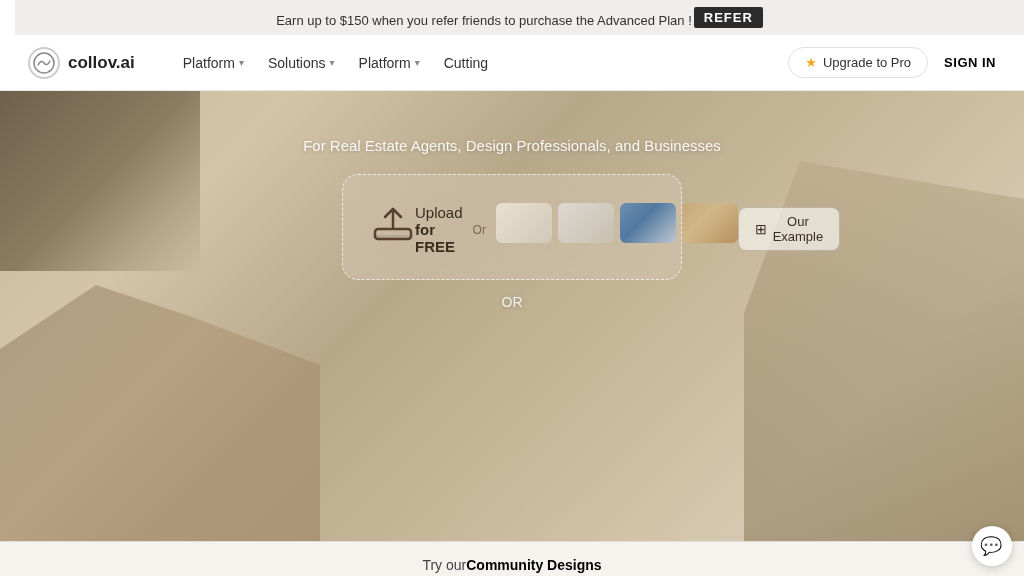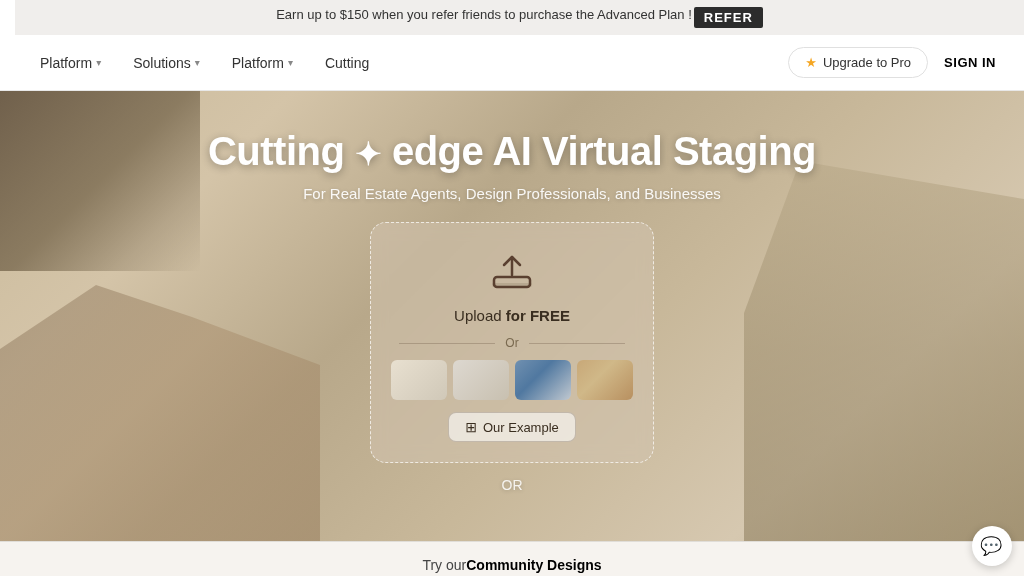--- a/index.html
+++ b/index.html
@@ -6,21 +6,21 @@
     body { width: 1024px; height: 576px; overflow: hidden; font-family: -apple-system, BlinkMacSystemFont, 'Segoe UI', sans-serif; }
 
     
     .top-banner {
       background: #f0eeec;
       text-align: center;
       padding: 7px 0;
       font-size: 13px;
       color: #333;
       display: flex;
-      align-items: flex-start;
+      align-items: flex-end;
       justify-content: center;
       gap: 2px;
       margin-left: 15px;
     }
     .refer-btn {
       background: #2c2c2c;
       color: #fff;
       border: none;
       padding: 3px 10px;
       font-size: 13px;
@@ -57,21 +57,21 @@
       border-radius: 50%;
       border: 2px solid #ccc;
       display: flex;
       align-items: center;
       justify-content: center;
       font-size: 14px;
     }
     .nav-links {
       display: flex;
       align-items: center;
-      gap: 8px;
+      gap: 0;
       flex: 1;
     }
     .nav-item {
       display: flex;
       align-items: center;
       gap: 4px;
       padding: 8px 12px;
       font-size: 14px;
       color: #333;
       cursor: pointer;
@@ -187,28 +187,28 @@
       font-size: 15px;
       color: rgba(255,255,255,0.92);
       margin-top: 10px;
       text-shadow: 0 1px 4px rgba(0,0,0,0.2);
       text-align: left;
     }
 
     
     .upload-card {
       margin-top: 20px;
-      width: 284px;
+      width: 340px;
       background: rgba(210, 195, 175, 0.55);
       backdrop-filter: blur(8px);
       border: 1.5px dashed rgba(255,255,255,0.7);
       border-radius: 16px;
       padding: 24px 28px 20px;
       display: flex;
-      flex-direction: column;
+      flex-direction: row;
       align-items: center;
       cursor: pointer;
     }
     .upload-icon {
       width: 48px;
       height: 48px;
       display: flex;
       align-items: center;
       justify-content: center;
       margin-bottom: 12px;
@@ -325,20 +325,29 @@
   </style>
 </head>
 <body>
 
 <div class="top-banner">
   <span>Earn up to $150 when you refer friends to purchase the Advanced Plan !</span>
   <button class="refer-btn">REFER</button>
 </div>
 
 <nav class="navbar">
+  <a class="logo">
+    <div class="logo-icon">
+      <svg width="22" height="22" viewBox="0 0 22 22" fill="none">
+        <circle cx="11" cy="11" r="10" stroke="#888" stroke-width="1.5" fill="none"></circle>
+        <path d="M5 13 Q8 7 11 11 Q14 15 17 9" stroke="#888" stroke-width="1.5" fill="none" stroke-linecap="round"></path>
+      </svg>
+    </div>
+    <span>collov.ai</span>
+  </a>
 
   <div class="nav-links">
     <div class="nav-item">
       <span>Platform</span>
       <span class="chevron">▾</span>
     </div>
     <div class="nav-item">
       <span>Solutions</span>
       <span class="chevron">▾</span>
     </div>
@@ -360,23 +369,20 @@
   </div>
 </nav>
 
 <div class="hero">
   <div class="hero-bg"></div>
   <div class="hero-top-left"></div>
   <div class="hero-furniture-left"></div>
   <div class="hero-furniture-right"></div>
 
   <div class="hero-content">
-    <h1 class="hero-title">
-      <span>Cutting </span><span class="sparkle">✦</span><span> edge AI Virtual Staging</span>
-    </h1>
     <p class="hero-subtitle">For Real Estate Agents, Design Professionals, and Businesses</p>
 
     <div class="upload-card">
       <div class="upload-icon">
         <svg viewBox="0 0 44 44" fill="none" xmlns="http://www.w3.org/2000/svg">
           <rect x="4" y="28" width="36" height="10" rx="3" stroke="#5a4030" stroke-width="2.5" fill="none"></rect>
           <rect x="2" y="34" width="40" height="4" rx="2" fill="rgba(90,64,48,0.15)"></rect>
           <path d="M22 26 L22 8" stroke="#5a4030" stroke-width="2.5" stroke-linecap="round"></path>
           <path d="M14 16 L22 8 L30 16" stroke="#5a4030" stroke-width="2.5" stroke-linecap="round" stroke-linejoin="round"></path>
         </svg>

